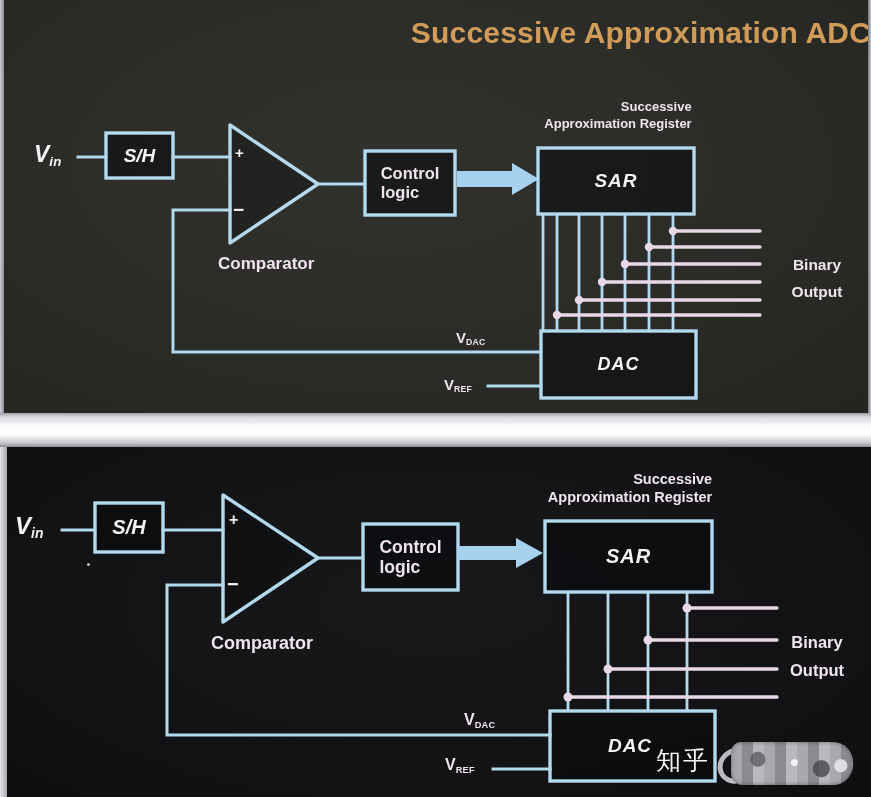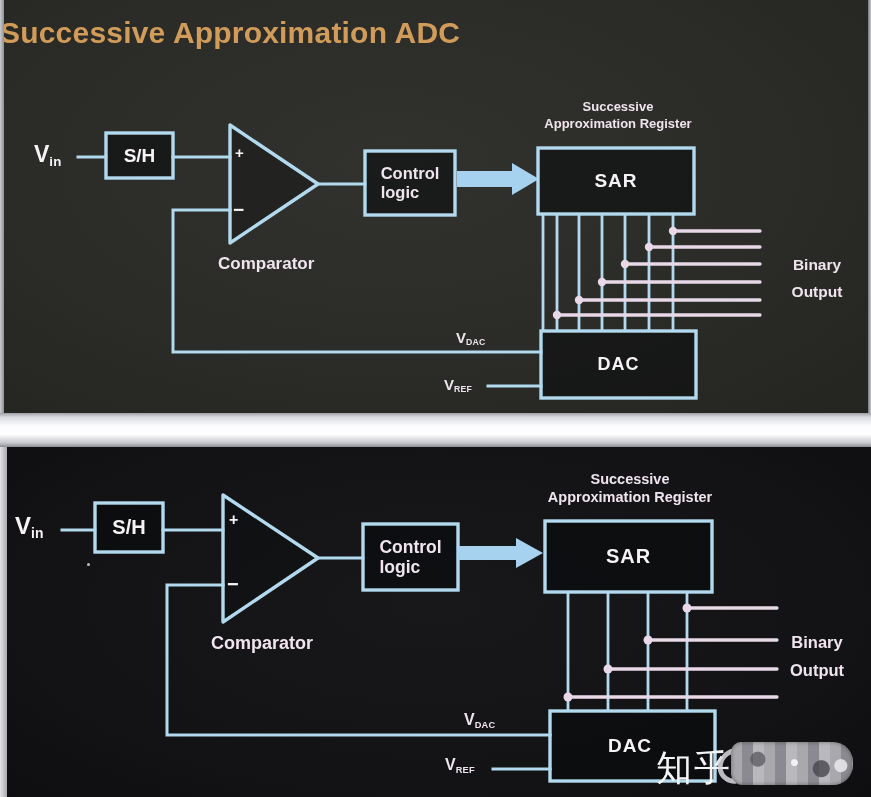--- a/index.html
+++ b/index.html
@@ -27,29 +27,29 @@
   #edge-top-right{right:0;width:3px;background:linear-gradient(90deg,#77787e,#c6c8ce);}
   #edge-bottom-left{left:0;width:7px;background:linear-gradient(90deg,#e3e3e7,#a9a9af);}
   
   svg{position:absolute;left:0;top:0;display:block;}
   .wire{stroke:var(--c-wire);stroke-width:3;fill:none;stroke-linecap:square;}
   .blockbox{stroke:var(--c-wire);stroke-width:3.4;fill:rgba(7,9,11,0.55);}
   .tri{stroke:var(--c-wire);stroke-width:3.4;fill:rgba(7,9,11,0.30);stroke-linejoin:round;}
   .arrow{fill:var(--c-arrow);}
   
   .lbl{position:absolute;color:var(--c-text);font-weight:bold;white-space:nowrap;}
-  .white{color:var(--c-white);}
+  .white{color:var(--c-white);font-style:italic;}
   .boxlbl{display:flex;align-items:center;justify-content:center;text-align:left;line-height:1.15;}
   .vlbl sub{font-size:0.58em;font-weight:bold;vertical-align:-0.28em;letter-spacing:0.2px;}
-  .center-x{transform:translateX(-50%);text-align:center;}
-  #title{left:0;right:0;top:16px;text-align:left;font-size:30px;letter-spacing:0.2px;
+  .center-x{transform:translateX(-50%);text-align:right;}
+  #title{left:8px;right:0;top:16px;text-align:right;font-size:30px;letter-spacing:0.2px;
          color:var(--c-title);position:absolute;font-weight:bold;}
   .sign{color:var(--c-white);}
   
-  #wm-brand{position:absolute;left:656px;top:297px;color:var(--c-watermark);font-size:36px;
+  #wm-brand{position:absolute;left:656px;top:297px;color:var(--c-watermark);font-size:25px;
             font-weight:normal;letter-spacing:2px;}
   #wm-avatar{position:absolute;left:718px;top:301px;width:24px;height:26px;border-radius:50%;
              border:5px solid #d9d9dd;border-right-color:transparent;transform:rotate(38deg);opacity:.85;}
   #wm-mosaic{
     position:absolute;left:731px;top:295px;width:122px;height:43px;
     border-radius:10px 20px 20px 12px;
     background:
       radial-gradient(circle at 90% 55%, rgba(230,230,234,.9) 0 6px, transparent 7px),
       radial-gradient(circle at 52% 48%, rgba(245,245,248,.95) 0 3px, transparent 4px),
       radial-gradient(circle at 74% 62%, rgba(70,70,76,.8) 0 8px, transparent 9px),

